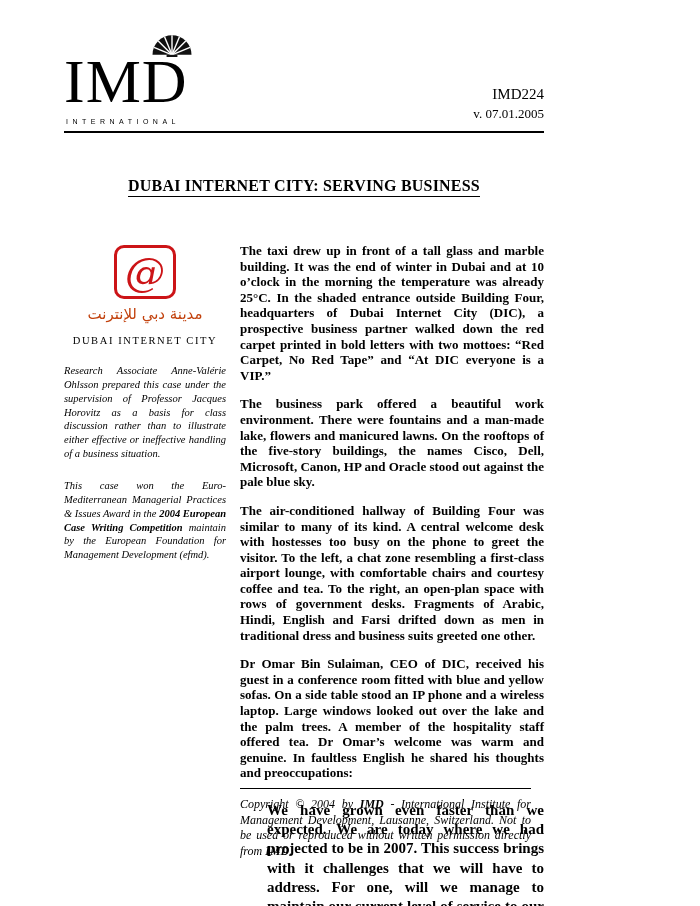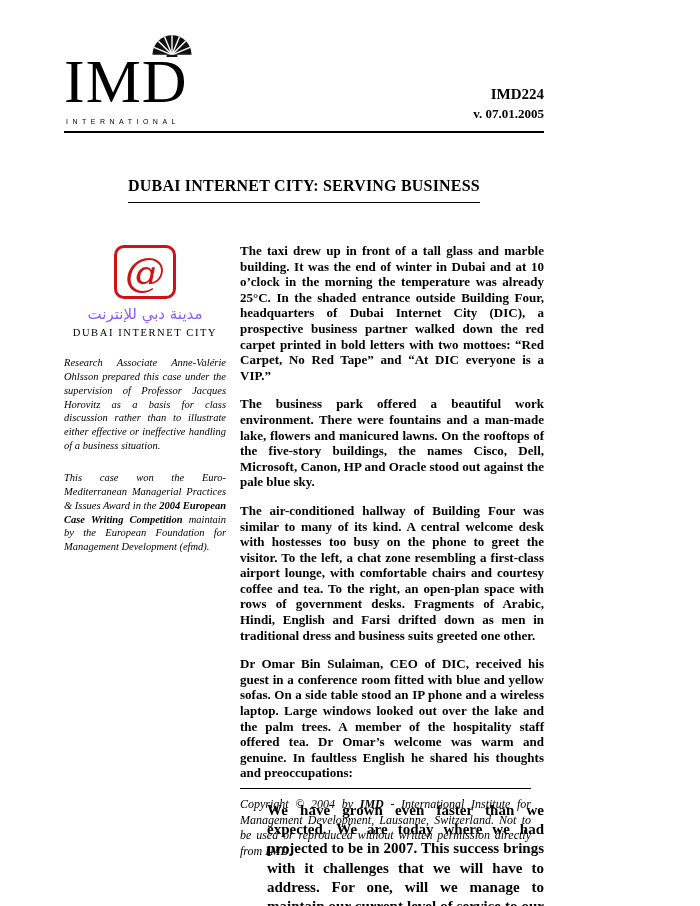--- a/index.html
+++ b/index.html
@@ -33,33 +33,33 @@
     margin-top: 16px;
     font-family: "Liberation Serif", serif;
   }
   .imd-sub {
     font-size: 7px;
     letter-spacing: 4.5px;
     margin-top: 6px;
     margin-left: 2px;
     font-family: "Liberation Sans", sans-serif;
   }
-  .doc-meta { text-align: right; font-weight: bold; padding-bottom: 3px; margin-top: 20px; }
+  .doc-meta { text-align: right; font-weight: normal; padding-bottom: 3px; margin-top: 20px; }
   .doc-number { font-size: 15px; }
   .doc-version { font-size: 13px; margin-top: 3px; text-align: center; }
 
   
   .title {
     text-align: center;
     margin: 44px 0 0 0;
     font-size: 16px;
     font-weight: bold;
     letter-spacing: 0.2px;
   }
-  .title .title-underline { border-bottom: 1.5px solid #000; padding-bottom: 8px; }
+  .title .title-underline { border-bottom: 1.5px solid #000; padding-bottom: 2px; }
 
   
   .content { display: flex; margin-top: 48px; }
   .sidebar { flex: 0 0 162px; width: 162px; margin-right: 14px; }
   .main { flex: 1; font-size: 13px; line-height: 1.2; text-align: justify; font-weight: bold; }
   .main p { margin: 0 0 13px 0; }
   .main blockquote {
     margin: 20px 0 0 27px;
     font-size: 15px;
     line-height: 1.28;
@@ -76,30 +76,30 @@
     display: flex; align-items: center; justify-content: center;
   }
   .at-glyph {
     color: #cc1417;
     font-size: 40px;
     line-height: 1;
     font-family: "DejaVu Serif", serif;
     font-style: italic;
   }
   .arabic {
-    color: #8b5cf6;
+    color: #c2410c;
     font-size: 15px;
     margin-top: 6px;
     font-family: "DejaVu Sans", sans-serif;
     direction: rtl;
   }
   .dic-name {
     font-size: 10.5px;
     letter-spacing: 1.6px;
-    margin-top: 4px;
+    margin-top: 12px;
     white-space: nowrap;
     font-family: "Liberation Serif", serif;
   }
   .side-note {
     font-style: italic;
     font-size: 10.5px;
     line-height: 1.32;
     text-align: justify;
     margin: 18px 0 15px 0;
   }

